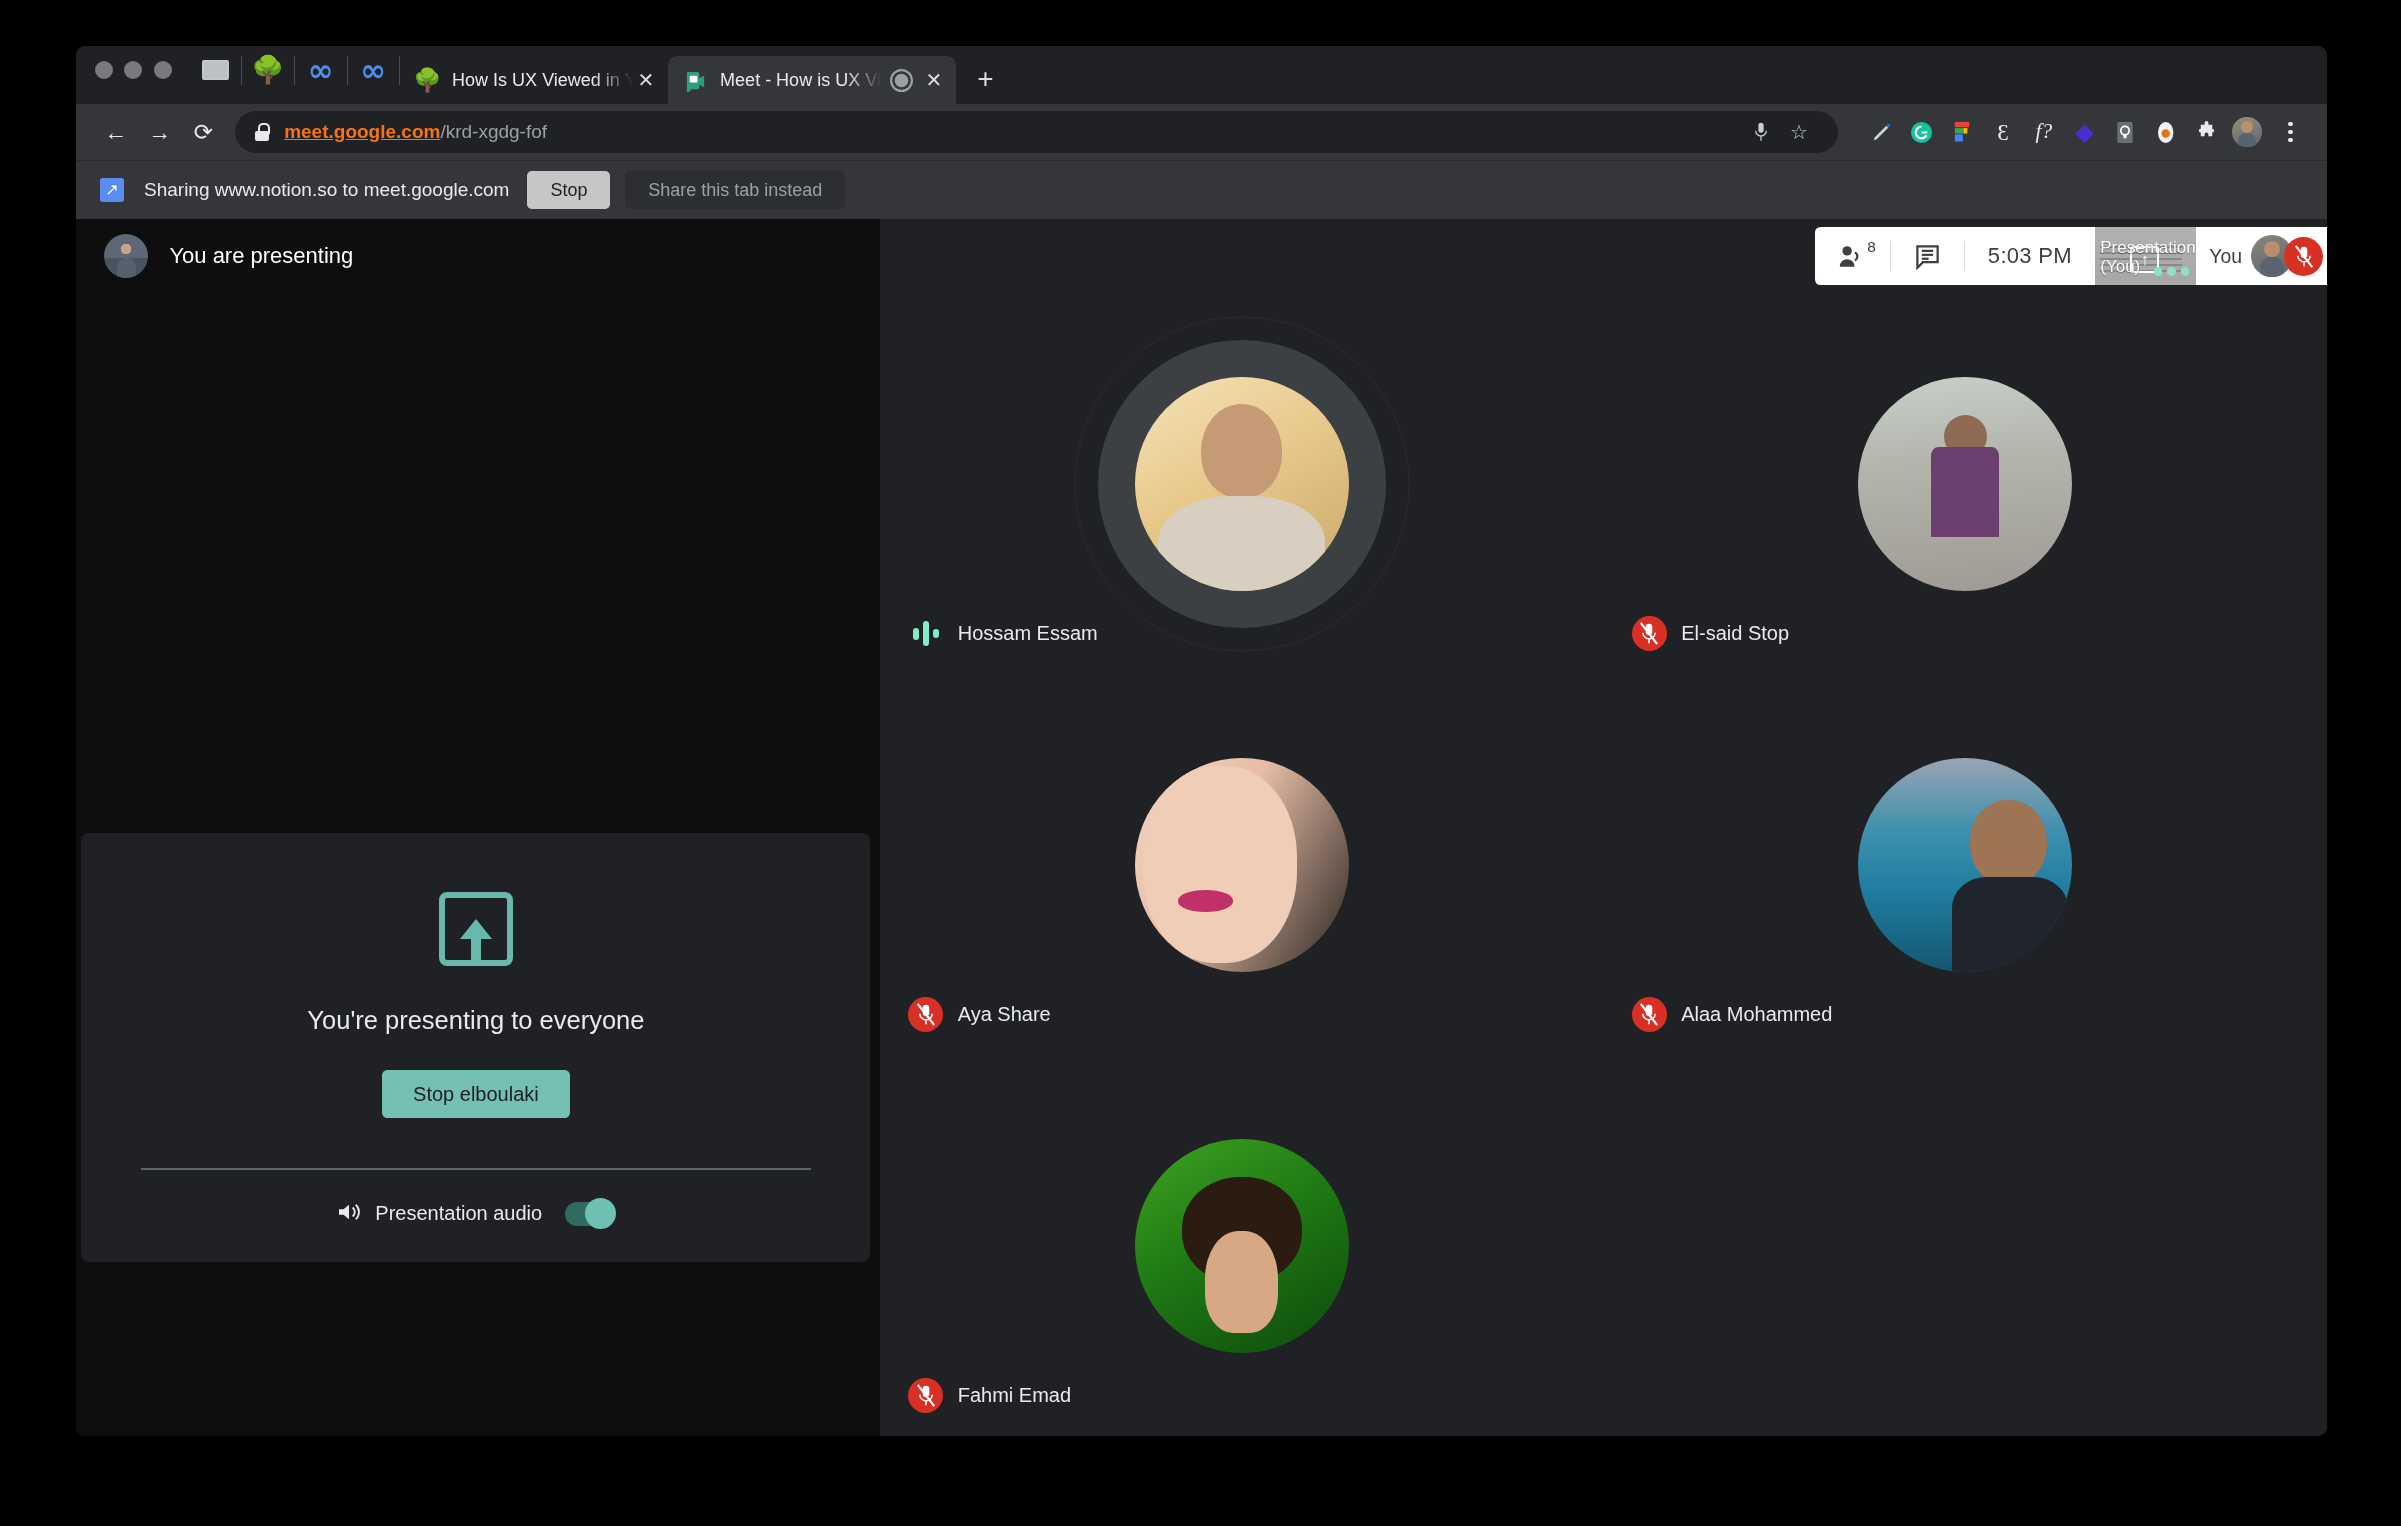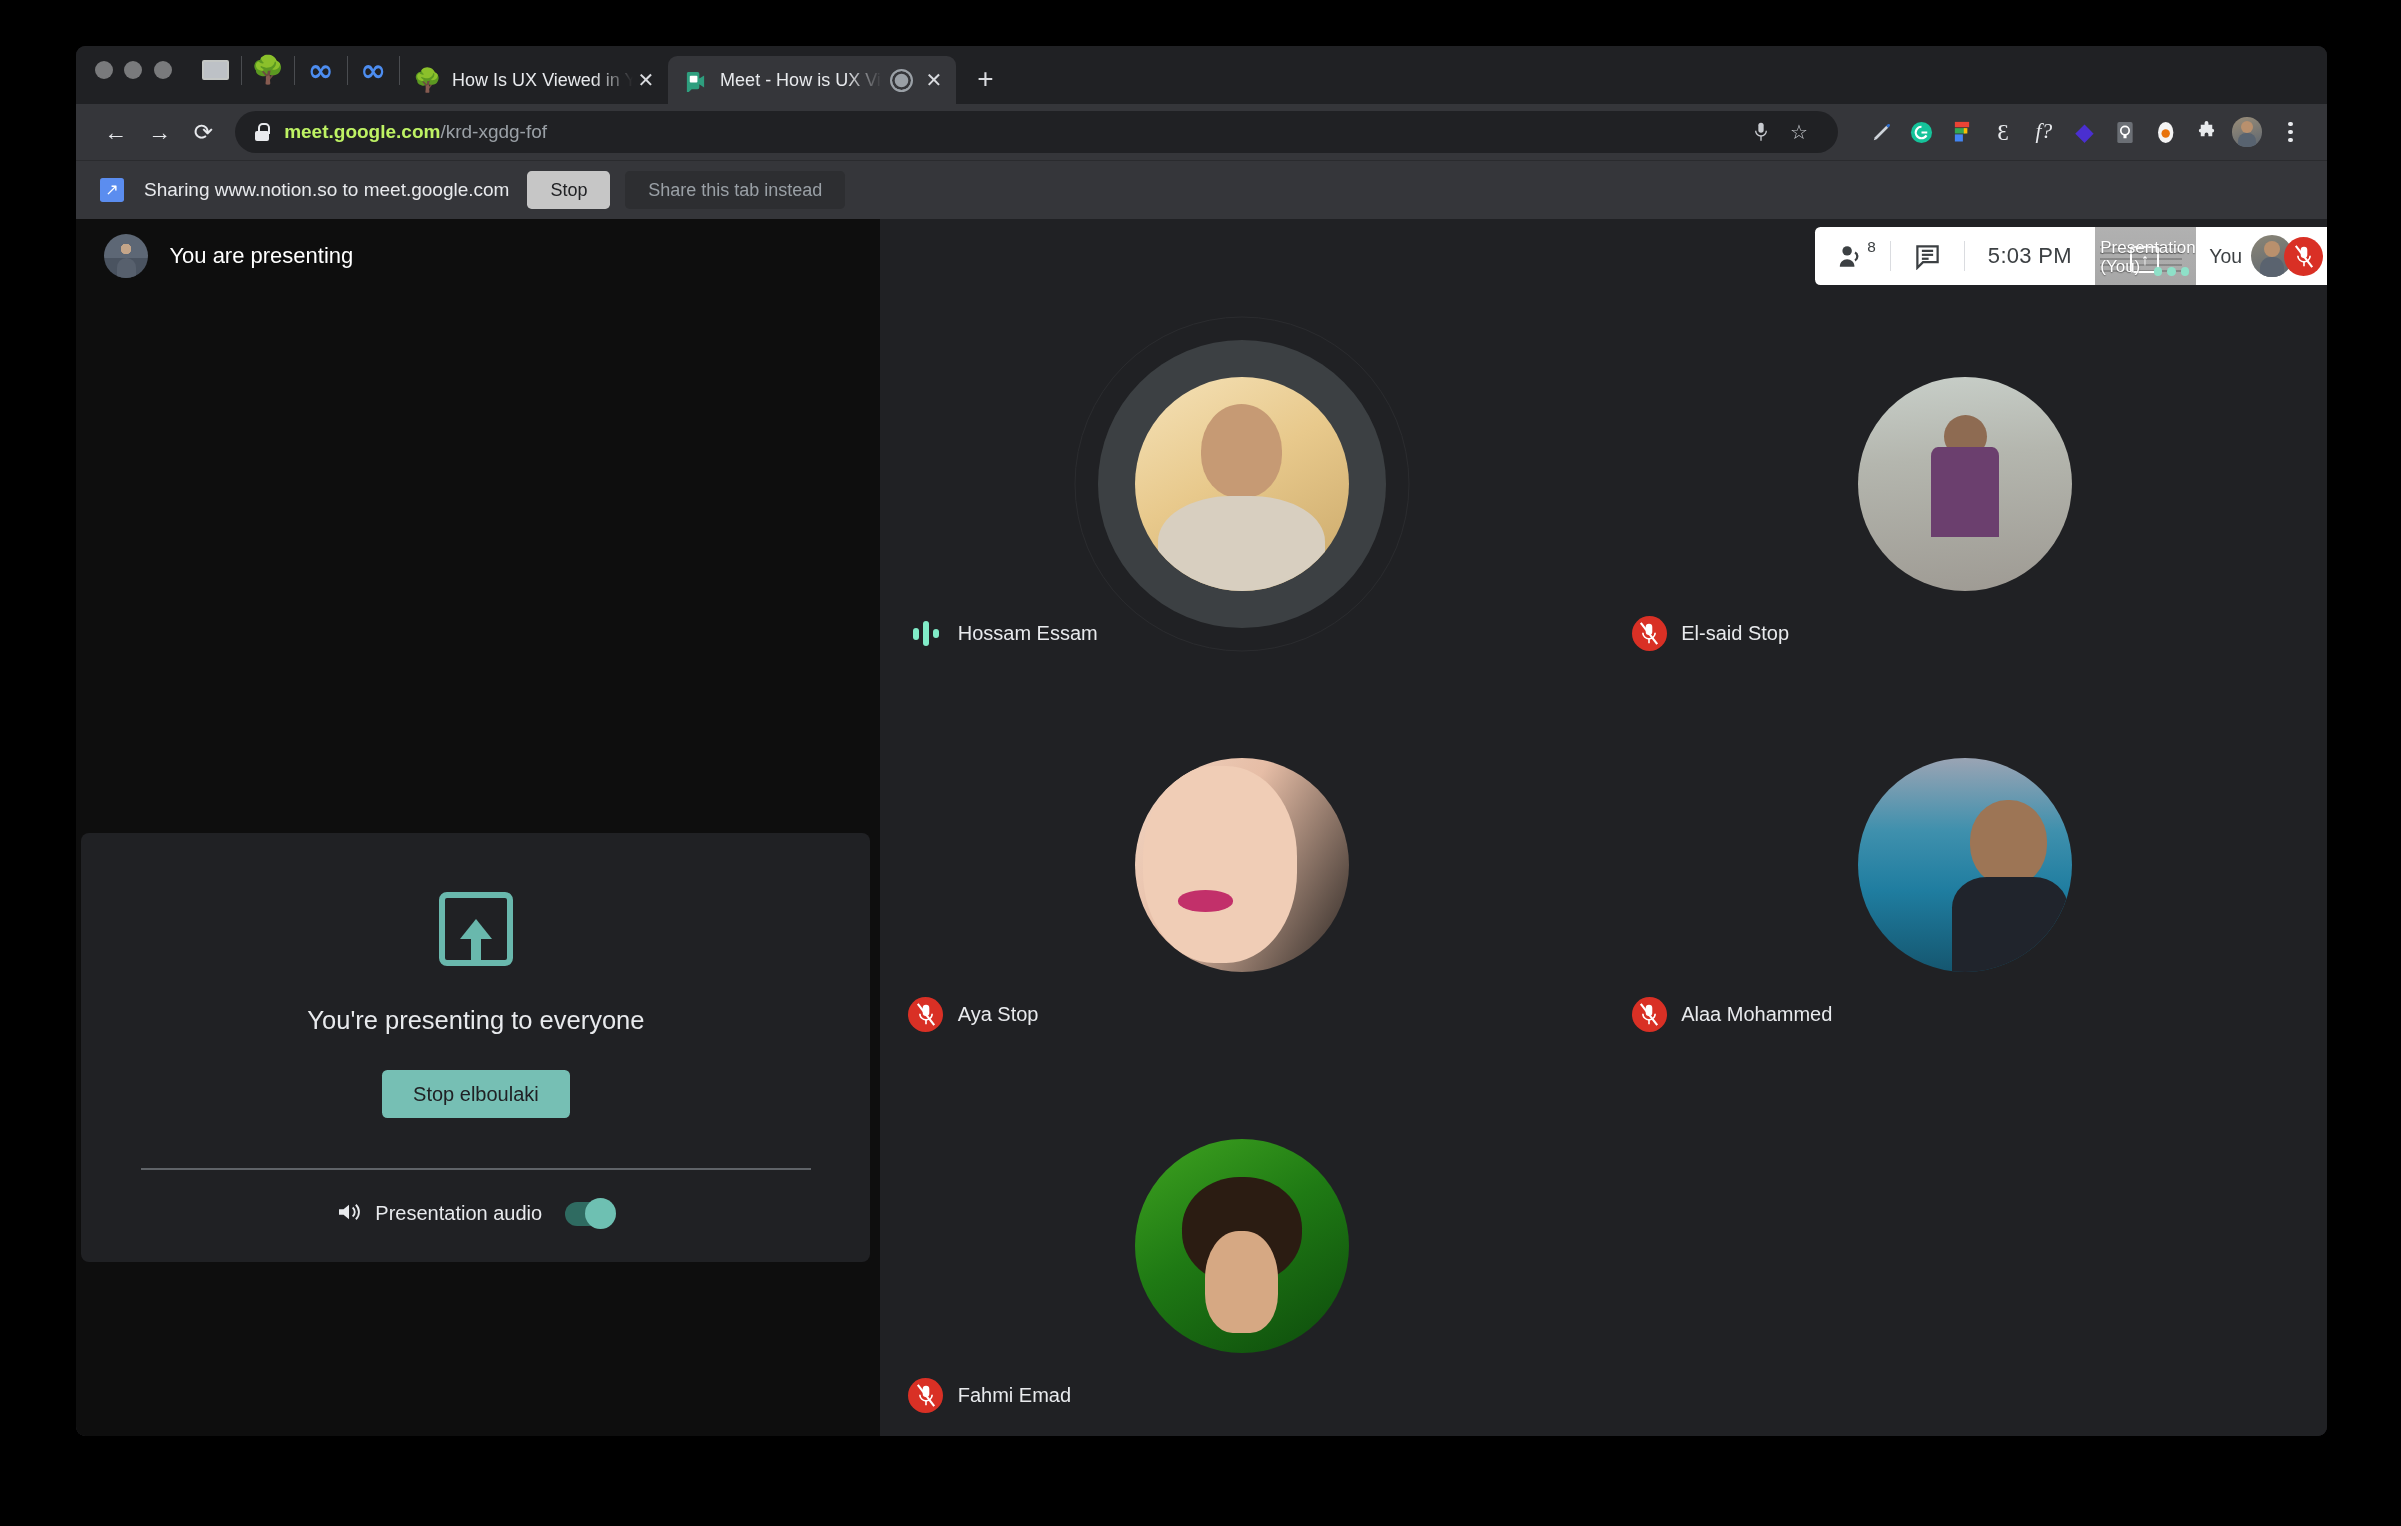--- a/index.html
+++ b/index.html
@@ -120,21 +120,21 @@
   }
   .lock::before {
     content:""; position:absolute; left:0; bottom:0; width:14.7px; height:10px;
     background:#e8eaed; border-radius:2px;
   }
   .lock::after {
     content:""; position:absolute; left:3.4px; top:0; width:8px; height:8.7px;
     border:2px solid #e8eaed; border-bottom:none; border-radius:4.7px 4.7px 0 0;
   }
   .url { font-size: 19px; color: #9aa0a6; white-space: nowrap; }
-  .url b { color: #bef264; font-weight: 700; }
+  .url b { color: #f97316; font-weight: 700; text-decoration: underline; }
   .omni-ic {
     width: 38px; height: 38px; display:flex; align-items:center; justify-content:center;
     color:#c8cbd0; font-size: 20px; line-height:1;
   }
   .extbar { display:flex; align-items:center; gap: 2.7px; margin-left: 12px; flex:0 0 auto; }
   .ext {
     width: 38px; height: 38px; display:flex; align-items:center; justify-content:center;
     font-size: 20px; line-height:1;
   }
   .kebab {
@@ -648,21 +648,21 @@
           </span>
         <span class="namebar">
           <span class="mic-red">
             <svg class="mic-svg" viewBox="0 0 24 28" aria-hidden="true">
               <rect x="8" y="2" width="8" height="14" rx="4" fill="#fff"></rect>
               <path d="M4.5 13a7.5 7.5 0 0 0 15 0" stroke="#fff" stroke-width="2" fill="none"></path>
               <line x1="12" y1="20" x2="12" y2="26" stroke="#fff" stroke-width="2"></line>
               <line x1="2" y1="1" x2="22" y2="27" stroke="#fff" stroke-width="2.6"></line>
             </svg>
           </span>
-          <span class="name">Aya Stop</span>
+          <span class="name">Aya Share</span>
         </span>
       </div>
 
 
       <div class="tile">
         <span class="av">
             <span class="ph ph-alaa"></span>
           </span>
         <span class="namebar">
           <span class="mic-red">

